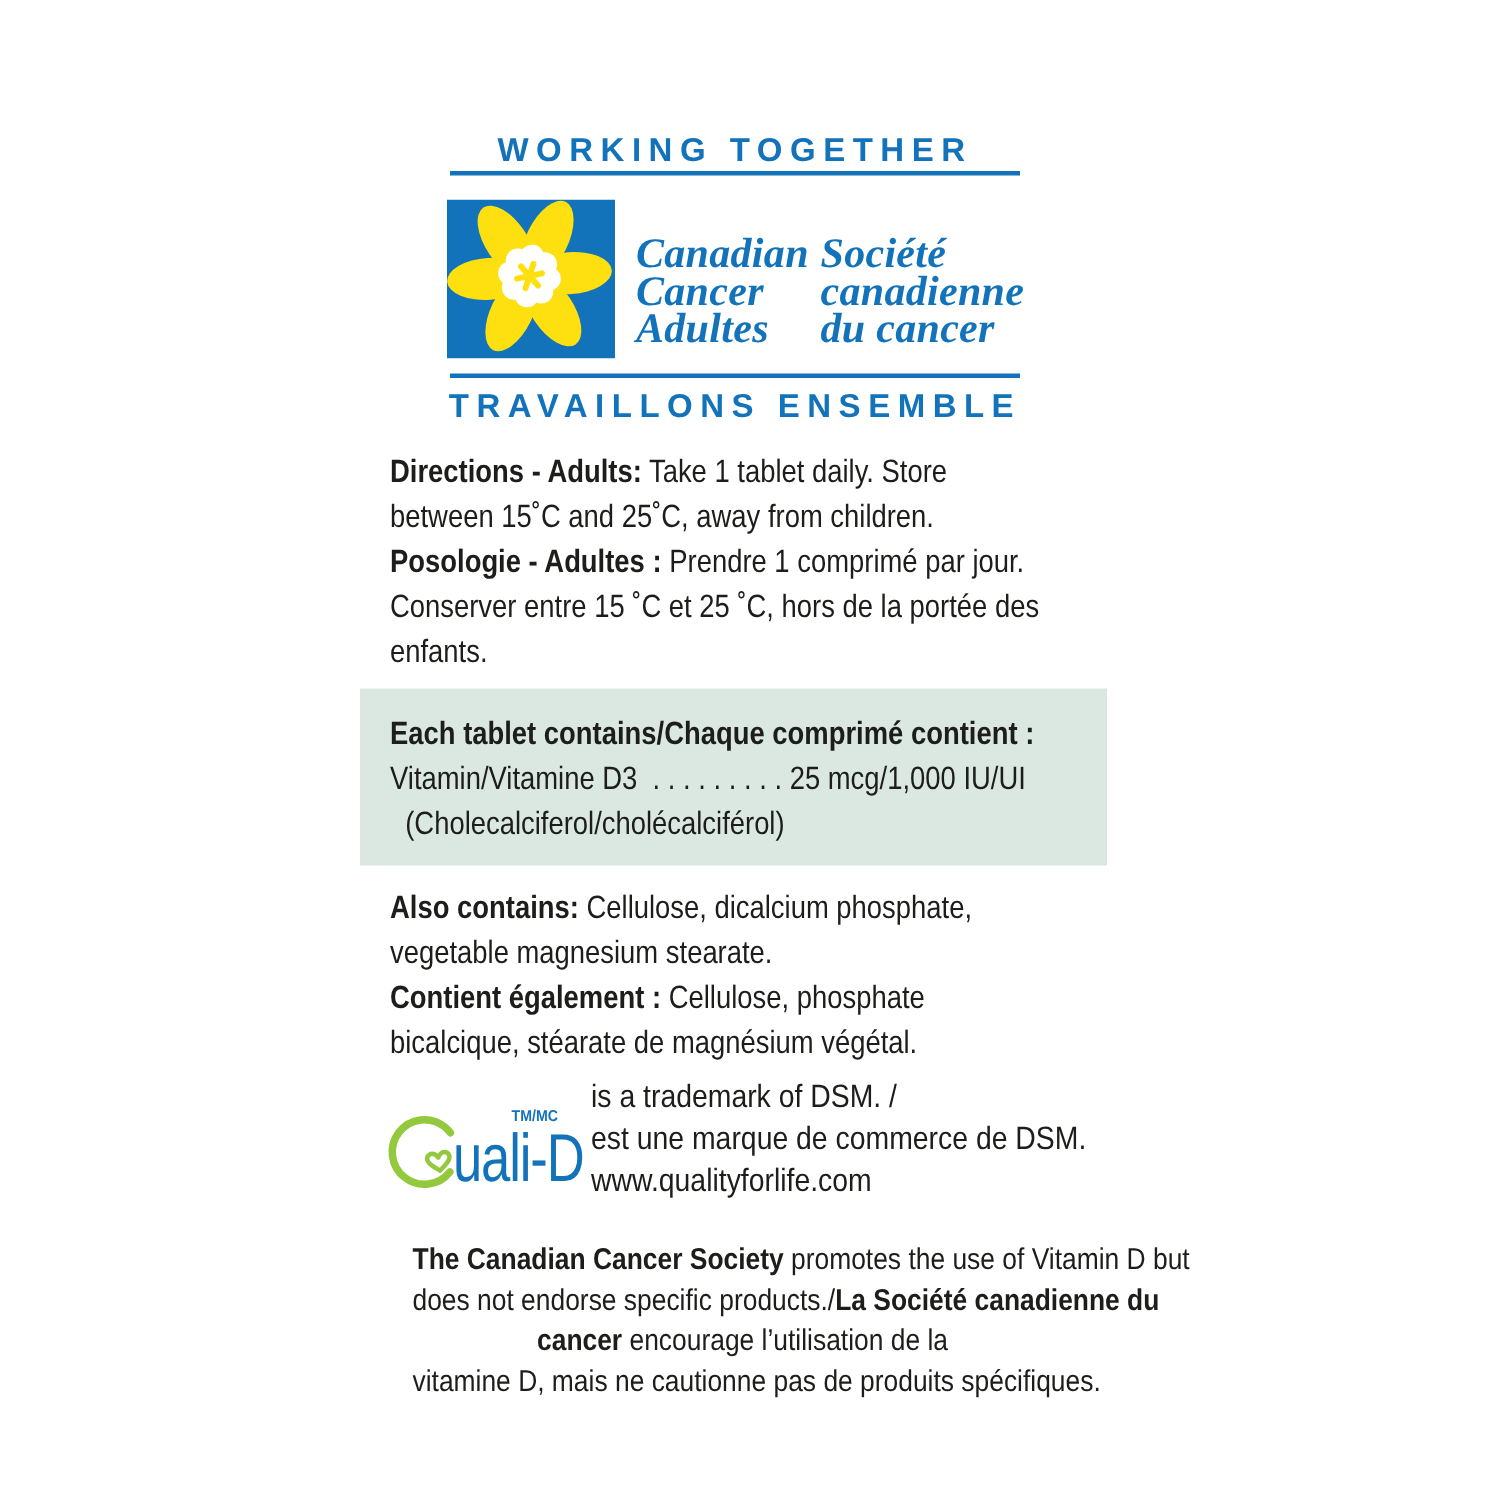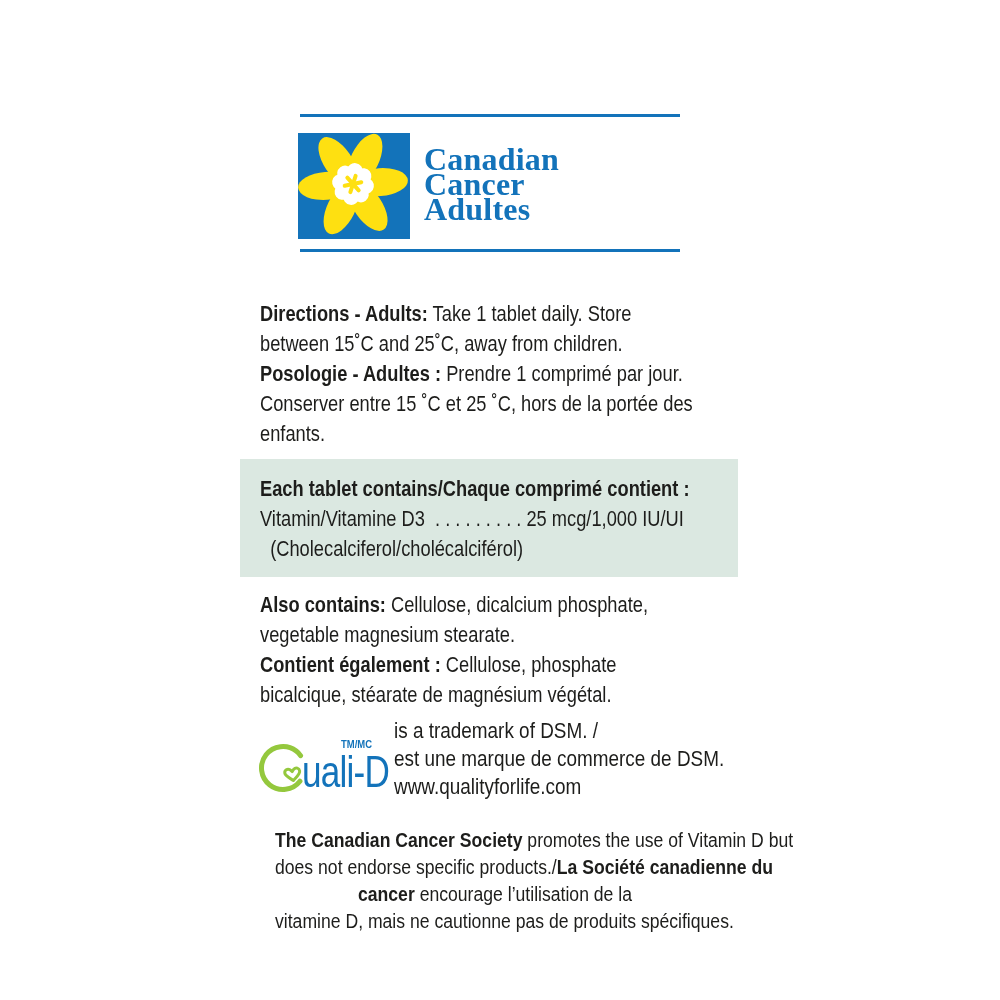--- a/index.html
+++ b/index.html
@@ -20,23 +20,23 @@
   }
   .banner-en{top:87px;}
   .banner-fr{top:258px;}
   .rule{position:absolute;left:300px;width:380px;height:3px;background:var(--blue);}
   .rule-top{top:114px;}
   .rule-bottom{top:249px;}
 
   .daffodil{position:absolute;left:298px;top:133px;width:112px;height:106px;}
 
   .logo-col{
-    position:absolute;top:147px;color:var(--blue);
+    position:absolute;top:157px;color:var(--blue);
     font-family:"Liberation Serif",serif;font-weight:bold;
-    font-size:32px;line-height:25px;letter-spacing:0.2px;
+    font-size:28px;line-height:25px;letter-spacing:0.2px;font-style:italic;
   }
   .logo-col .ln{white-space:pre;}
   .logo-col-en{left:424px;}
   .logo-col-fr{left:547px;}
 
   .textblock{
     position:absolute;font-size:21.5px;line-height:30px;color:var(--ink);
     transform:scaleX(0.85);transform-origin:left top;letter-spacing:0;
   }
   .textblock .ln{white-space:pre;}
@@ -65,20 +65,21 @@
     position:absolute;left:245px;top:827px;width:500px;text-align:center;
     font-size:20px;line-height:27px;transform:scaleX(0.88);transform-origin:50% 0;
   }
   .footer .ln{white-space:pre;}
 </style>
 </head>
 <body>
 
 <div class="page">
 
+  <div class="banner banner-en">WORKING TOGETHER</div>
   <div class="rule rule-top"></div>
 
   <svg class="daffodil" viewBox="0 0 112 106" xmlns="http://www.w3.org/2000/svg" aria-hidden="true">
     <rect x="0" y="0" width="112" height="106" fill="#1373ba"></rect>
     <g transform="translate(55,51) rotate(8)">
       <g fill="#fee011">
         <ellipse transform="rotate(18)" cx="0" cy="-27" rx="14" ry="28"></ellipse>
         <ellipse transform="rotate(78)" cx="0" cy="-27" rx="14" ry="28"></ellipse>
         <ellipse transform="rotate(138)" cx="0" cy="-27" rx="14" ry="28"></ellipse>
         <ellipse transform="rotate(198)" cx="0" cy="-27" rx="14" ry="28"></ellipse>
@@ -102,23 +103,29 @@
         <line transform="rotate(130)" x1="0" y1="-8.5" x2="0" y2="8.5"></line>
       </g>
     </g>
   </svg>
 
   <div class="logo-col logo-col-en">
       <div class="ln">Canadian</div>
       <div class="ln">Cancer</div>
       <div class="ln">Adultes</div>
     </div>
+  <div class="logo-col logo-col-fr">
+      <div class="ln">Société</div>
+      <div class="ln">canadienne</div>
+      <div class="ln">du cancer</div>
+    </div>
 
   <div class="rule rule-bottom"></div>
 
+  <div class="banner banner-fr">TRAVAILLONS ENSEMBLE</div>
 
   <div class="textblock directions">
       <div class="ln"><span class="b">Directions - Adults:</span><span> Take 1 tablet daily. Store</span></div>
       <div class="ln"><span>between 15˚C and 25˚C, away from children.</span></div>
       <div class="ln"><span class="b">Posologie - Adultes :</span><span> Prendre 1 comprimé par jour.</span></div>
       <div class="ln"><span>Conserver entre 15 ˚C et 25 ˚C, hors de la portée des</span></div>
       <div class="ln"><span>enfants.</span></div>
     </div>
 
   <div class="facts-box"></div>

